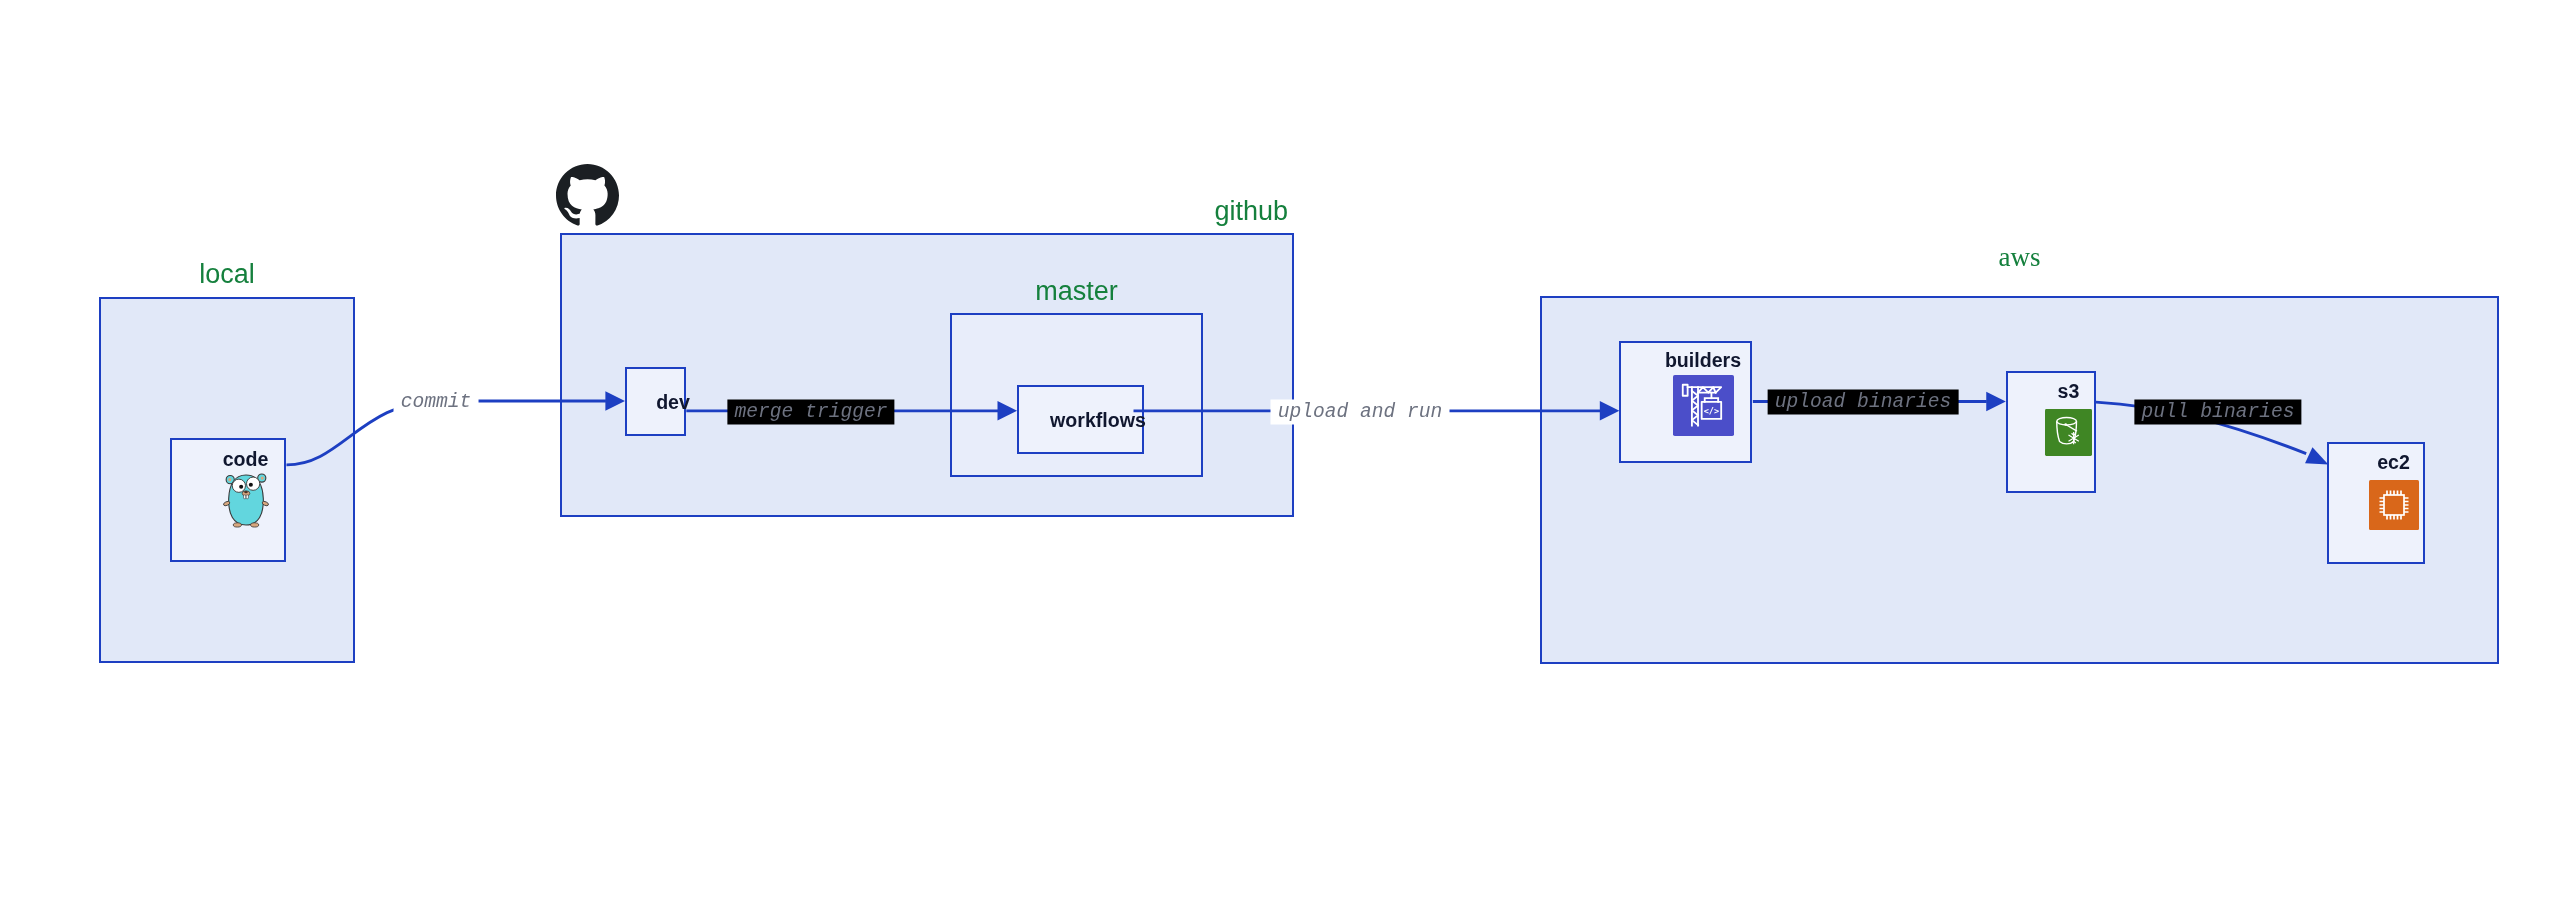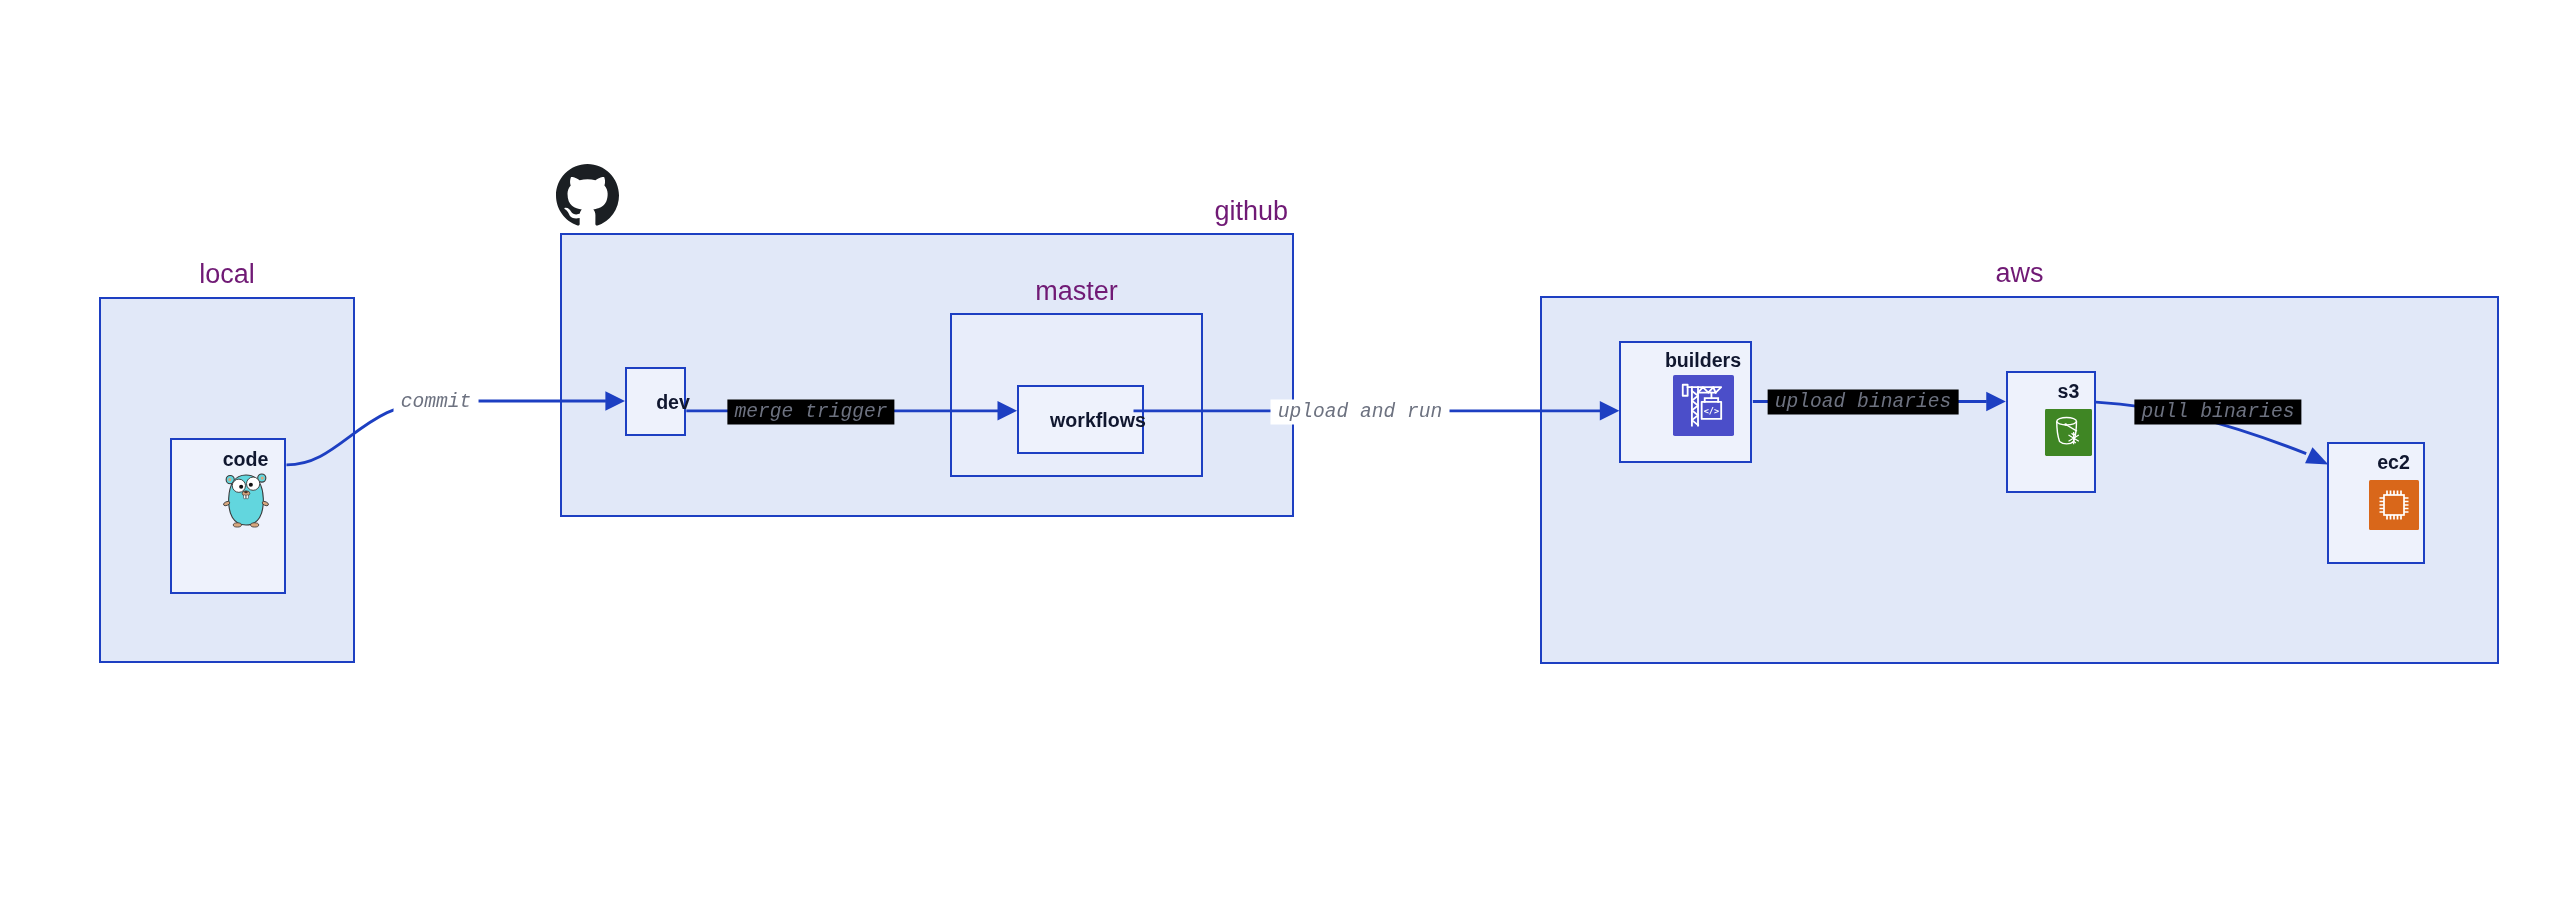--- a/index.html
+++ b/index.html
@@ -7,21 +7,21 @@
     position:relative;width:2604px;height:902px;background:#ffffff;
     font-family:"Liberation Sans",sans-serif;overflow:hidden;
   }
   
   .container-box{
     position:absolute;background:#e1e8f8;border:2.6px solid #1d3fc2;
     box-sizing:border-box;z-index:1;
   }
   .container-box.master{background:#e8edfa;}
   .container-label{
-    position:absolute;z-index:2;color:#701a75;font-size:27px;font-weight:500;
+    position:absolute;z-index:2;color:#15803d;font-size:27px;font-weight:500;
     line-height:31px;white-space:nowrap;
   }
   .container-label.centered{text-align:center;}
   .container-label.right{text-align:right;}
   
   .node{
     position:absolute;background:#eef2fc;border:2.6px solid #1d3fc2;
     box-sizing:border-box;z-index:2;display:flex;flex-direction:column;align-items:center;padding-left:35px;
   }
   .node.center{justify-content:center;}
@@ -57,27 +57,27 @@
   <div class="container-box" style="left:99px;top:297px;width:256px;height:366px;"></div>
   <div class="container-label centered" style="left:99px;top:259px;width:256px;">local</div>
 
   <div class="container-box" style="left:560px;top:233px;width:734px;height:284px;"></div>
   <div class="container-label right" style="left:927px;top:196px;width:361px;">github</div>
 
   <div class="container-box master" style="left:950px;top:313px;width:253px;height:164px;"></div>
   <div class="container-label centered" style="left:950px;top:276px;width:253px;">master</div>
 
   <div class="container-box" style="left:1540px;top:296px;width:959px;height:368px;"></div>
-  <div class="container-label centered" style="left:1540px;top:258px;width:959px;">aws</div>
+  <div class="container-label centered" style="left:1540px;top:242px;width:959px;font-family:Liberation Serif, serif;">aws</div>
 
   <svg id="github-logo" style="left:556px;top:164px;" width="63" height="63" viewBox="0 0 16 16">
     <path fill="#1b1f23" fill-rule="evenodd" d="M8 0C3.58 0 0 3.58 0 8c0 3.54 2.29 6.53 5.47 7.59.4.07.55-.17.55-.38 0-.19-.01-.82-.01-1.49-2.01.37-2.53-.49-2.69-.94-.09-.23-.48-.94-.82-1.13-.28-.15-.68-.52-.01-.53.63-.01 1.08.58 1.23.82.72 1.21 1.87.87 2.33.66.07-.52.28-.87.51-1.07-1.78-.2-3.64-.89-3.64-3.95 0-.87.31-1.59.82-2.15-.08-.2-.36-1.02.08-2.12 0 0 .67-.21 2.2.82.64-.18 1.32-.27 2-.27s1.36.09 2 .27c1.53-1.04 2.2-.82 2.2-.82.44 1.1.16 1.92.08 2.12.51.56.82 1.27.82 2.15 0 3.07-1.87 3.75-3.65 3.95.29.25.54.73.54 1.48 0 1.07-.01 1.93-.01 2.2 0 .21.15.46.55.38A8.01 8.01 0 0 0 16 8c0-4.42-3.58-8-8-8z"></path>
   </svg>
 
-  <div class="node" style="left:170px;top:438px;width:116px;height:156px;">
+  <div class="node" style="left:170px;top:438px;width:116px;height:124px;">
     <span class="node-label" style="margin-top:7.2px;">code</span>
     <svg class="node-icon" width="46" height="56" viewBox="0 0 90 110" style="margin-top:1px;">
       <g stroke="#3a3a3a" stroke-width="2.2">
         <circle cx="14" cy="15" r="8" fill="#62d6de"></circle>
         <circle cx="76" cy="12" r="8" fill="#62d6de"></circle>
         <circle cx="13" cy="15" r="3" fill="#d7a77e" stroke="none"></circle>
         <circle cx="77" cy="12" r="3" fill="#d7a77e" stroke="none"></circle>
         <path d="M45 6 C 22 6 12 26 11 52 C 10 82 20 104 45 104 C 70 104 80 82 79 52 C 78 26 68 6 45 6 Z" fill="#62d6de"></path>
         <ellipse cx="7" cy="62" rx="6.5" ry="3.6" fill="#d7a77e" stroke-width="1.6" transform="rotate(-25 7 62)"></ellipse>
         <ellipse cx="83" cy="62" rx="6.5" ry="3.6" fill="#d7a77e" stroke-width="1.6" transform="rotate(25 83 62)"></ellipse>

